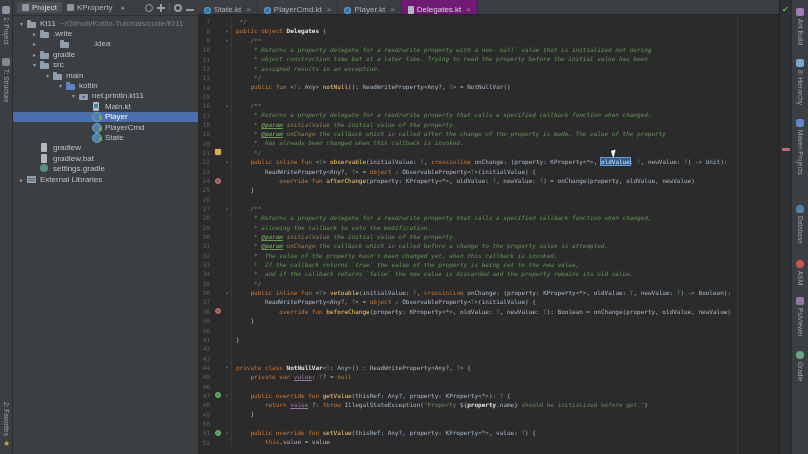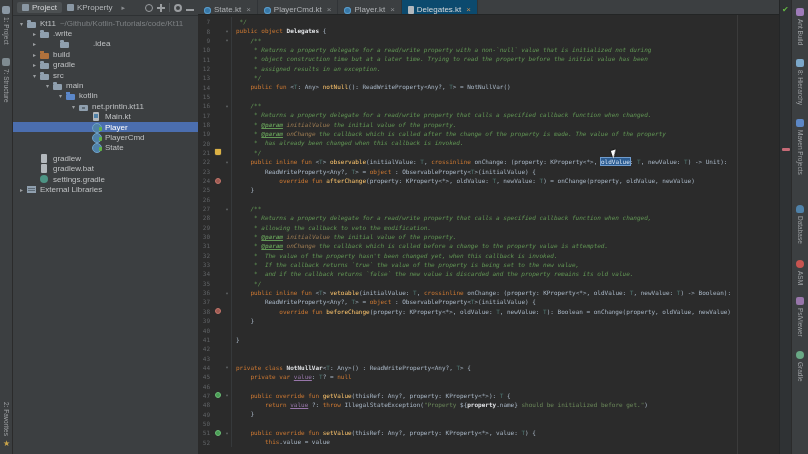--- a/index.html
+++ b/index.html
@@ -69,21 +69,21 @@
   .ti-class-kt::after{content:"";position:absolute;left:7px;top:4px;width:3px;height:4px;background:#62b543;border-radius:1px;}
   .ti-gradle::before{content:"";position:absolute;left:0;top:0;width:8px;height:8px;border-radius:50%;background:#4d9484;}
   .ti-lib::before{content:"";position:absolute;left:0;top:1px;width:9px;height:7px;background:#8f9fae;}
   .ti-lib::after{content:"";position:absolute;left:1px;top:3px;width:7px;height:1px;background:#5d6a75;box-shadow:0 2px 0 #5d6a75;}
 
   
   #editor{position:absolute;left:198px;top:0;width:581px;height:454px;background:#2b2b2b;}
   #tabbar{height:15px;background:#3c3f41;display:flex;align-items:stretch;border-bottom:1px solid #232525;}
   .etab{display:flex;align-items:flex-end;gap:3px;padding:0 6px;font-size:8px;color:#aeb1b4;
     border-right:1px solid #313437;cursor:default;}
-  .etab.active{background:#0c4a6e;color:#d6d8da;}
+  .etab.active{background:#701a75;color:#d6d8da;}
   .etab .close{color:#8b8e91;font-size:8px;margin-left:2px;}
   .etab.active .close{color:#c98b4e;}
   .tic{width:7px;height:7px;flex:none;position:relative;display:inline-block;}
   .tic-kt-class{border-radius:50%;background:#3878a8;box-shadow:inset 0 0 0 1px #5b9cc9;}
   .tic-kt-file{width:6px;height:8px;background:#b3b8bd;border-radius:1px;}
 
   #code{position:absolute;left:0;top:15px;right:0;bottom:0;overflow:hidden;padding-top:2px;
     font-family:"DejaVu Sans Mono",monospace;font-size:6px;}
   .cl{height:9.35px;display:flex;align-items:center;white-space:pre;}
   .ln{width:14px;flex:none;text-align:right;padding-right:2px;color:#606366;font-size:6px;}
@@ -172,25 +172,20 @@
       </div>
       <div class="tree-row" style="padding-left: 17px;">
         <span class="tree-arrow">▸</span>
         <span class="ti ti-folder"></span>
         <span class="tree-label">.write</span>
       </div>
       <div class="tree-row" style="padding-left: 17px; gap: 20px;">
         <span class="tree-arrow">▸</span>
         <span class="ti ti-folder"></span>
         <span class="tree-label">.idea</span>
-      </div>
-      <div class="tree-row" style="padding-left: 17px;">
-        <span class="tree-arrow">▸</span>
-        <span class="ti ti-folder-excluded"></span>
-        <span class="tree-label">build</span>
       </div>
       <div class="tree-row" style="padding-left: 17px;">
         <span class="tree-arrow">▸</span>
         <span class="ti ti-folder"></span>
         <span class="tree-label">gradle</span>
       </div>
       <div class="tree-row" style="padding-left: 17px;">
         <span class="tree-arrow">▾</span>
         <span class="ti ti-folder"></span>
         <span class="tree-label">src</span>

